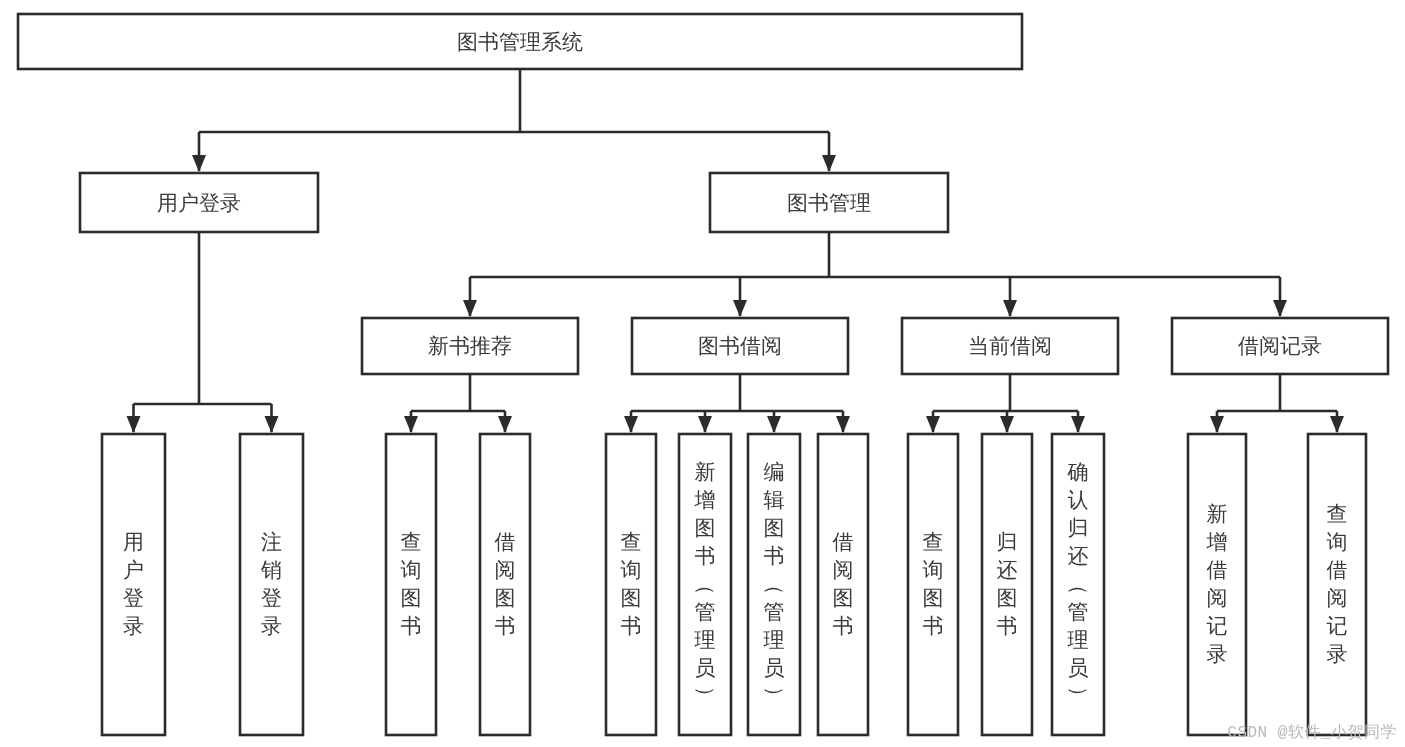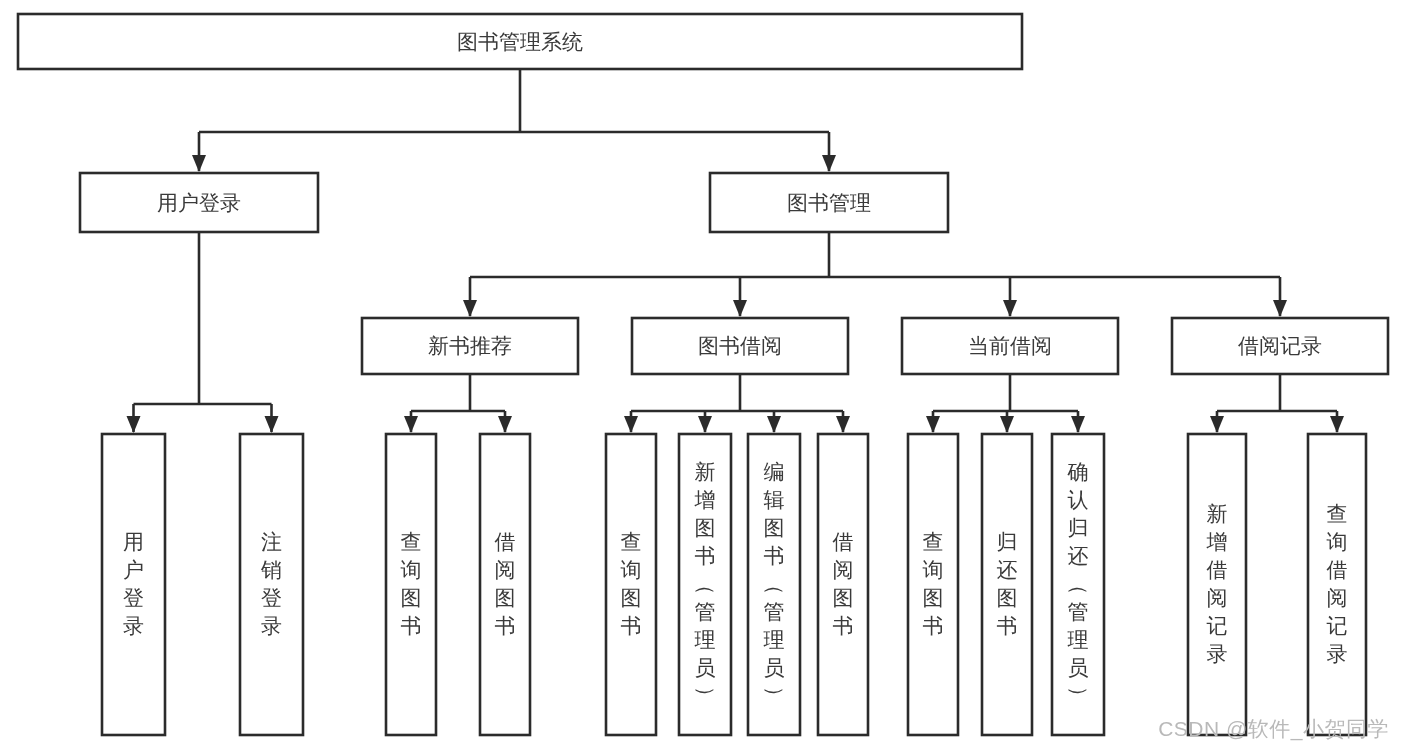--- a/index.html
+++ b/index.html
@@ -45,24 +45,24 @@
   }
   .vert-label-char {
     fill: #3a3a3a;
     font-family: "DejaVu Sans", "Liberation Sans", sans-serif;
     font-size: 21px;
     text-anchor: middle;
     dominant-baseline: middle;
   }
   .watermark-text {
     position: absolute;
-    right: 16px;
+    right: 8px;
     bottom: 4px;
-    font-family: Liberation Sans, sans-serif;
-    font-size: 21px;
+    font-family: Liberation Mono, monospace;
+    font-size: 16px;
     color: #b9b9b9;
     white-space: nowrap;
     letter-spacing: 0.5px;
     pointer-events: none;
   }
 </style>
 </head>
 <body>
 
 <div id="diagram-root">

